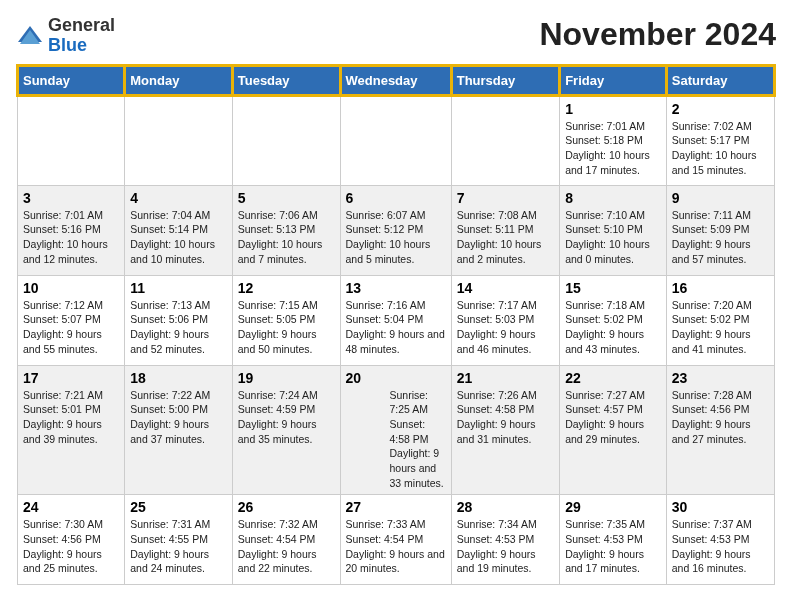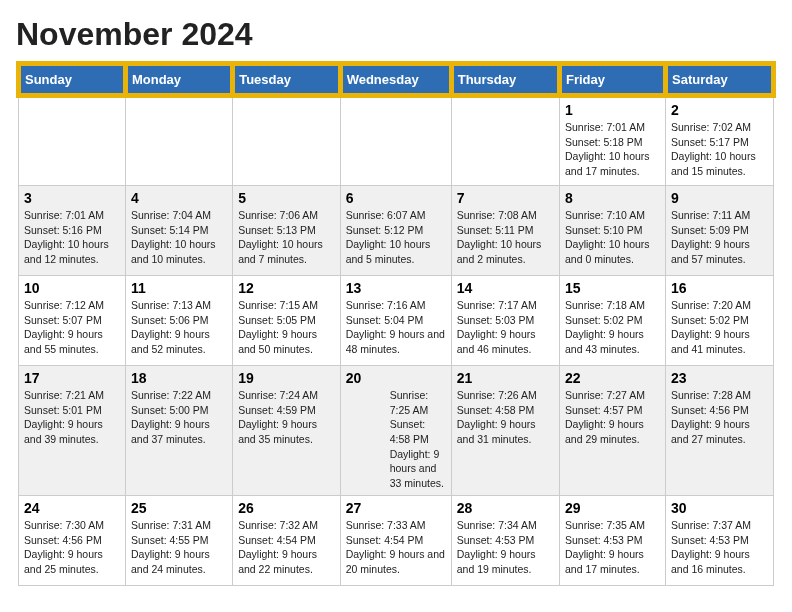--- a/index.html
+++ b/index.html
@@ -49,21 +49,21 @@
       border-collapse: collapse;
       font-size: 11px;
     }
     thead tr th {
       background: #2e6db4;
       color: #fff;
       padding: 6px 4px;
       text-align: left;
       font-size: 13px;
       font-weight: bold;
-      border: 5px solid #eab308;
+      border: 3px solid #eab308;
     }
     tbody tr td {
       vertical-align: top;
       border: 1px solid #ccc;
       padding: 4px 5px;
       height: 90px;
       width: 113px;
     }
     tbody tr:nth-child(odd) td {
       background: #fff;
@@ -83,20 +83,31 @@
       line-height: 1.4;
     }
     .empty-cell {
       background: #fff;
     }
   </style>
 </head>
 <body>
 
 <div class="header-area">
+  <div class="logo">
+    <svg class="logo-icon" viewBox="0 0 28 28" xmlns="http://www.w3.org/2000/svg">
+      <rect x="0" y="0" width="28" height="28" fill="white"></rect>
+      <polygon points="14,4 26,20 2,20" fill="#2e6db4"></polygon>
+      <polygon points="14,8 24,22 4,22" fill="#5a9fd4"></polygon>
+    </svg>
+    <div class="logo-text">
+      <span class="logo-general">General</span><br>
+      <span class="logo-blue">Blue</span>
+    </div>
+  </div>
   <div class="title-area">
     <div class="calendar-title">November 2024</div>
   </div>
 </div>
 
 <table>
   <thead>
     <tr>
     <th>Sunday</th>
         <th>Monday</th>

